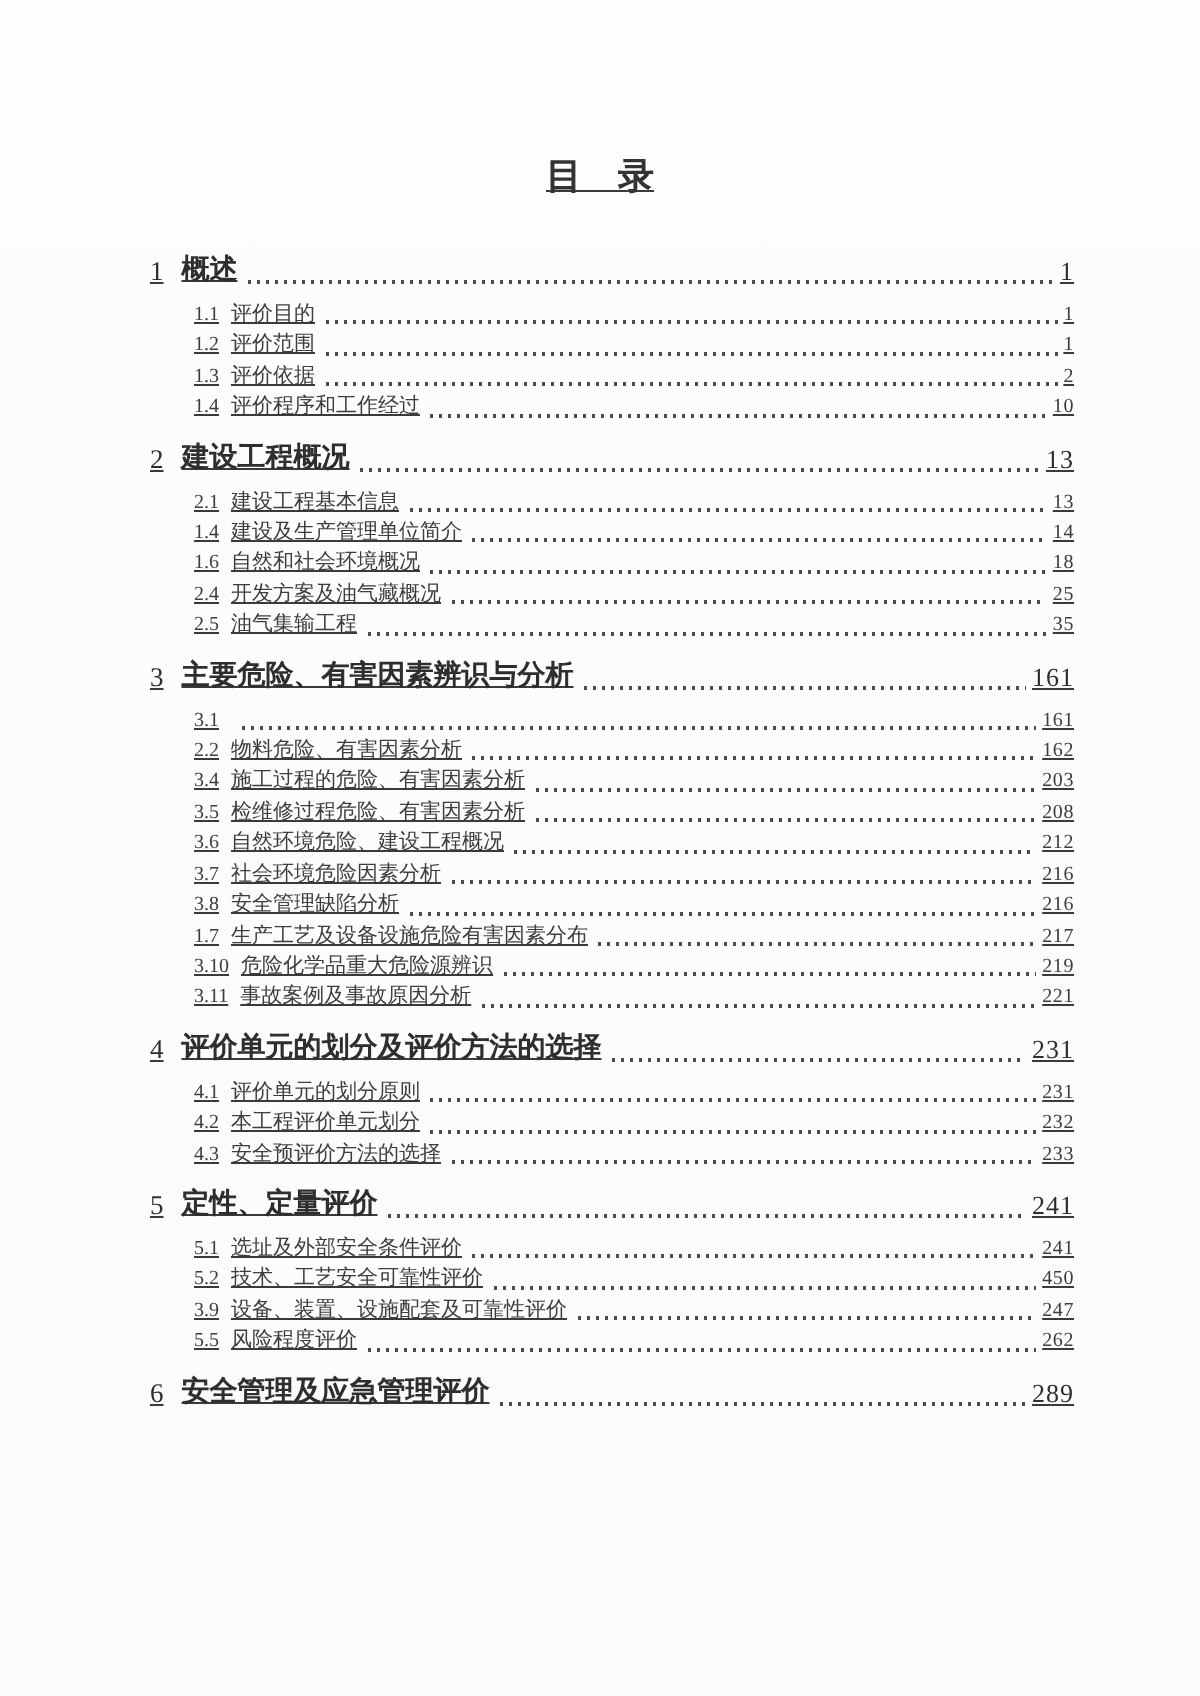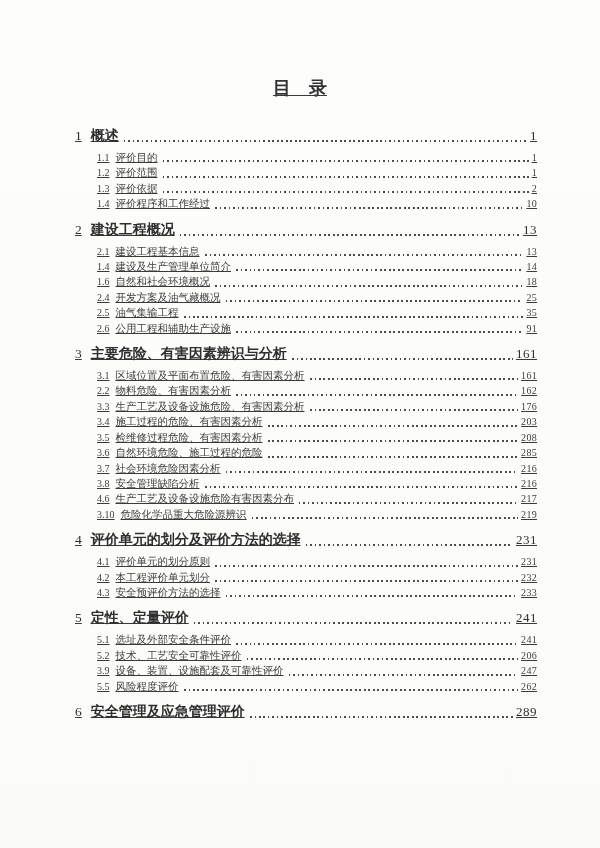--- a/index.html
+++ b/index.html
@@ -135,92 +135,85 @@
         <span class="title">开发方案及油气藏概况</span>
         <span class="leader"></span>
         <span class="page-num">25</span>
       </div>
       <div class="row sub">
         <span class="num">2.5</span>
         <span class="title">油气集输工程</span>
         <span class="leader"></span>
         <span class="page-num">35</span>
       </div>
-      <div class="row sub">
-        <span class="num">2.6</span>
-        <span class="title">公用工程和辅助生产设施</span>
-        <span class="leader"></span>
-        <span class="page-num">91</span>
-      </div>
       <div class="row chapter">
         <span class="num">3</span>
         <span class="title">主要危险、有害因素辨识与分析</span>
         <span class="leader"></span>
         <span class="page-num">161</span>
       </div>
       <div class="row sub">
         <span class="num">3.1</span>
-        <span class="title">区域位置及平面布置危险、有害因素分析</span>
         <span class="leader"></span>
         <span class="page-num">161</span>
       </div>
       <div class="row sub">
         <span class="num">2.2</span>
         <span class="title">物料危险、有害因素分析</span>
         <span class="leader"></span>
         <span class="page-num">162</span>
       </div>
       <div class="row sub">
-        <span class="num">3.3</span>
-        <span class="title">生产工艺及设备设施危险、有害因素分析</span>
-        <span class="leader"></span>
-        <span class="page-num">176</span>
-      </div>
-      <div class="row sub">
         <span class="num">3.4</span>
         <span class="title">施工过程的危险、有害因素分析</span>
         <span class="leader"></span>
         <span class="page-num">203</span>
       </div>
       <div class="row sub">
         <span class="num">3.5</span>
         <span class="title">检维修过程危险、有害因素分析</span>
         <span class="leader"></span>
         <span class="page-num">208</span>
       </div>
       <div class="row sub">
         <span class="num">3.6</span>
-        <span class="title">自然环境危险、施工过程的危险</span>
-        <span class="leader"></span>
-        <span class="page-num">285</span>
+        <span class="title">自然环境危险、建设工程概况</span>
+        <span class="leader"></span>
+        <span class="page-num">212</span>
       </div>
       <div class="row sub">
         <span class="num">3.7</span>
         <span class="title">社会环境危险因素分析</span>
         <span class="leader"></span>
         <span class="page-num">216</span>
       </div>
       <div class="row sub">
         <span class="num">3.8</span>
         <span class="title">安全管理缺陷分析</span>
         <span class="leader"></span>
         <span class="page-num">216</span>
       </div>
       <div class="row sub">
-        <span class="num">4.6</span>
+        <span class="num">1.7</span>
         <span class="title">生产工艺及设备设施危险有害因素分布</span>
         <span class="leader"></span>
         <span class="page-num">217</span>
       </div>
       <div class="row sub">
         <span class="num">3.10</span>
         <span class="title">危险化学品重大危险源辨识</span>
         <span class="leader"></span>
         <span class="page-num">219</span>
       </div>
+      <div class="row sub">
+        <span class="num">3.11</span>
+        <span class="title">事故案例及事故原因分析</span>
+        <span class="leader"></span>
+        <span class="page-num">221</span>
+      </div>
       <div class="row chapter">
         <span class="num">4</span>
         <span class="title">评价单元的划分及评价方法的选择</span>
         <span class="leader"></span>
         <span class="page-num">231</span>
       </div>
       <div class="row sub">
         <span class="num">4.1</span>
         <span class="title">评价单元的划分原则</span>
         <span class="leader"></span>
@@ -247,21 +240,21 @@
       <div class="row sub">
         <span class="num">5.1</span>
         <span class="title">选址及外部安全条件评价</span>
         <span class="leader"></span>
         <span class="page-num">241</span>
       </div>
       <div class="row sub">
         <span class="num">5.2</span>
         <span class="title">技术、工艺安全可靠性评价</span>
         <span class="leader"></span>
-        <span class="page-num">206</span>
+        <span class="page-num">450</span>
       </div>
       <div class="row sub">
         <span class="num">3.9</span>
         <span class="title">设备、装置、设施配套及可靠性评价</span>
         <span class="leader"></span>
         <span class="page-num">247</span>
       </div>
       <div class="row sub">
         <span class="num">5.5</span>
         <span class="title">风险程度评价</span>

